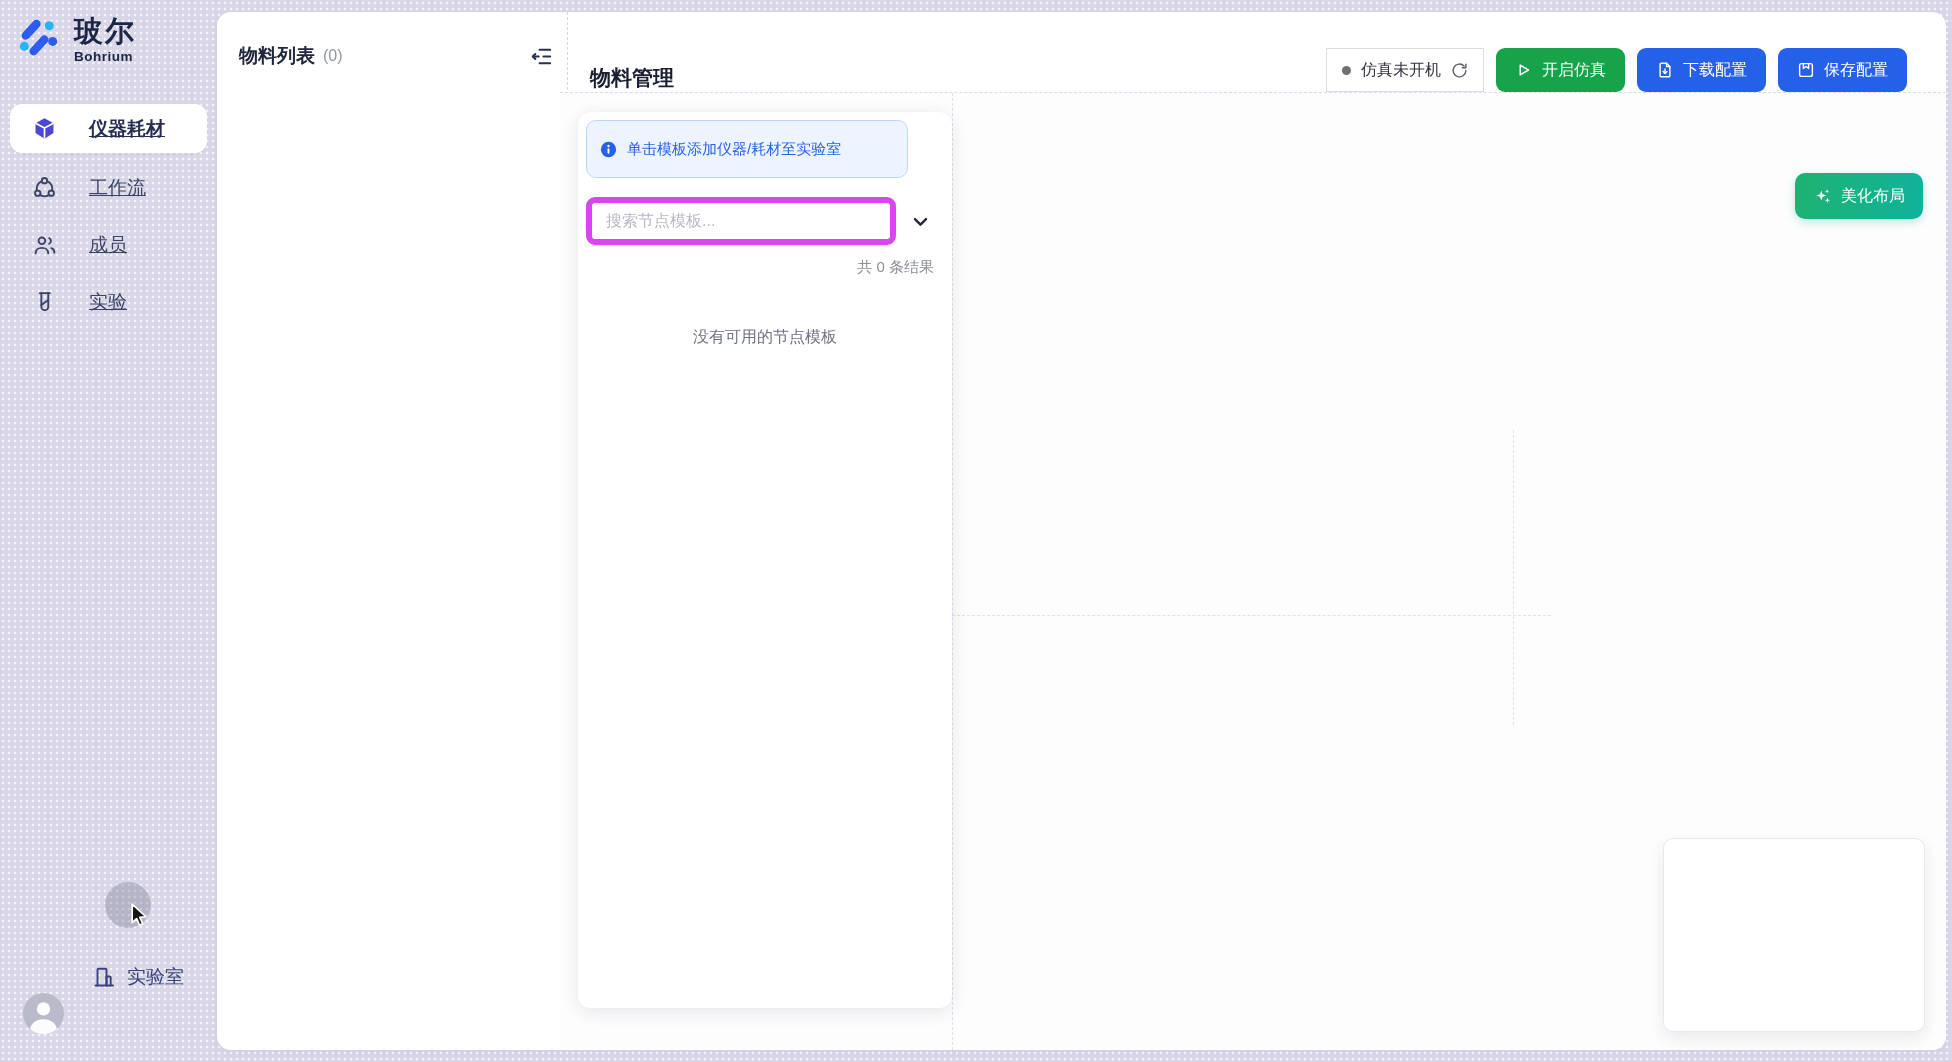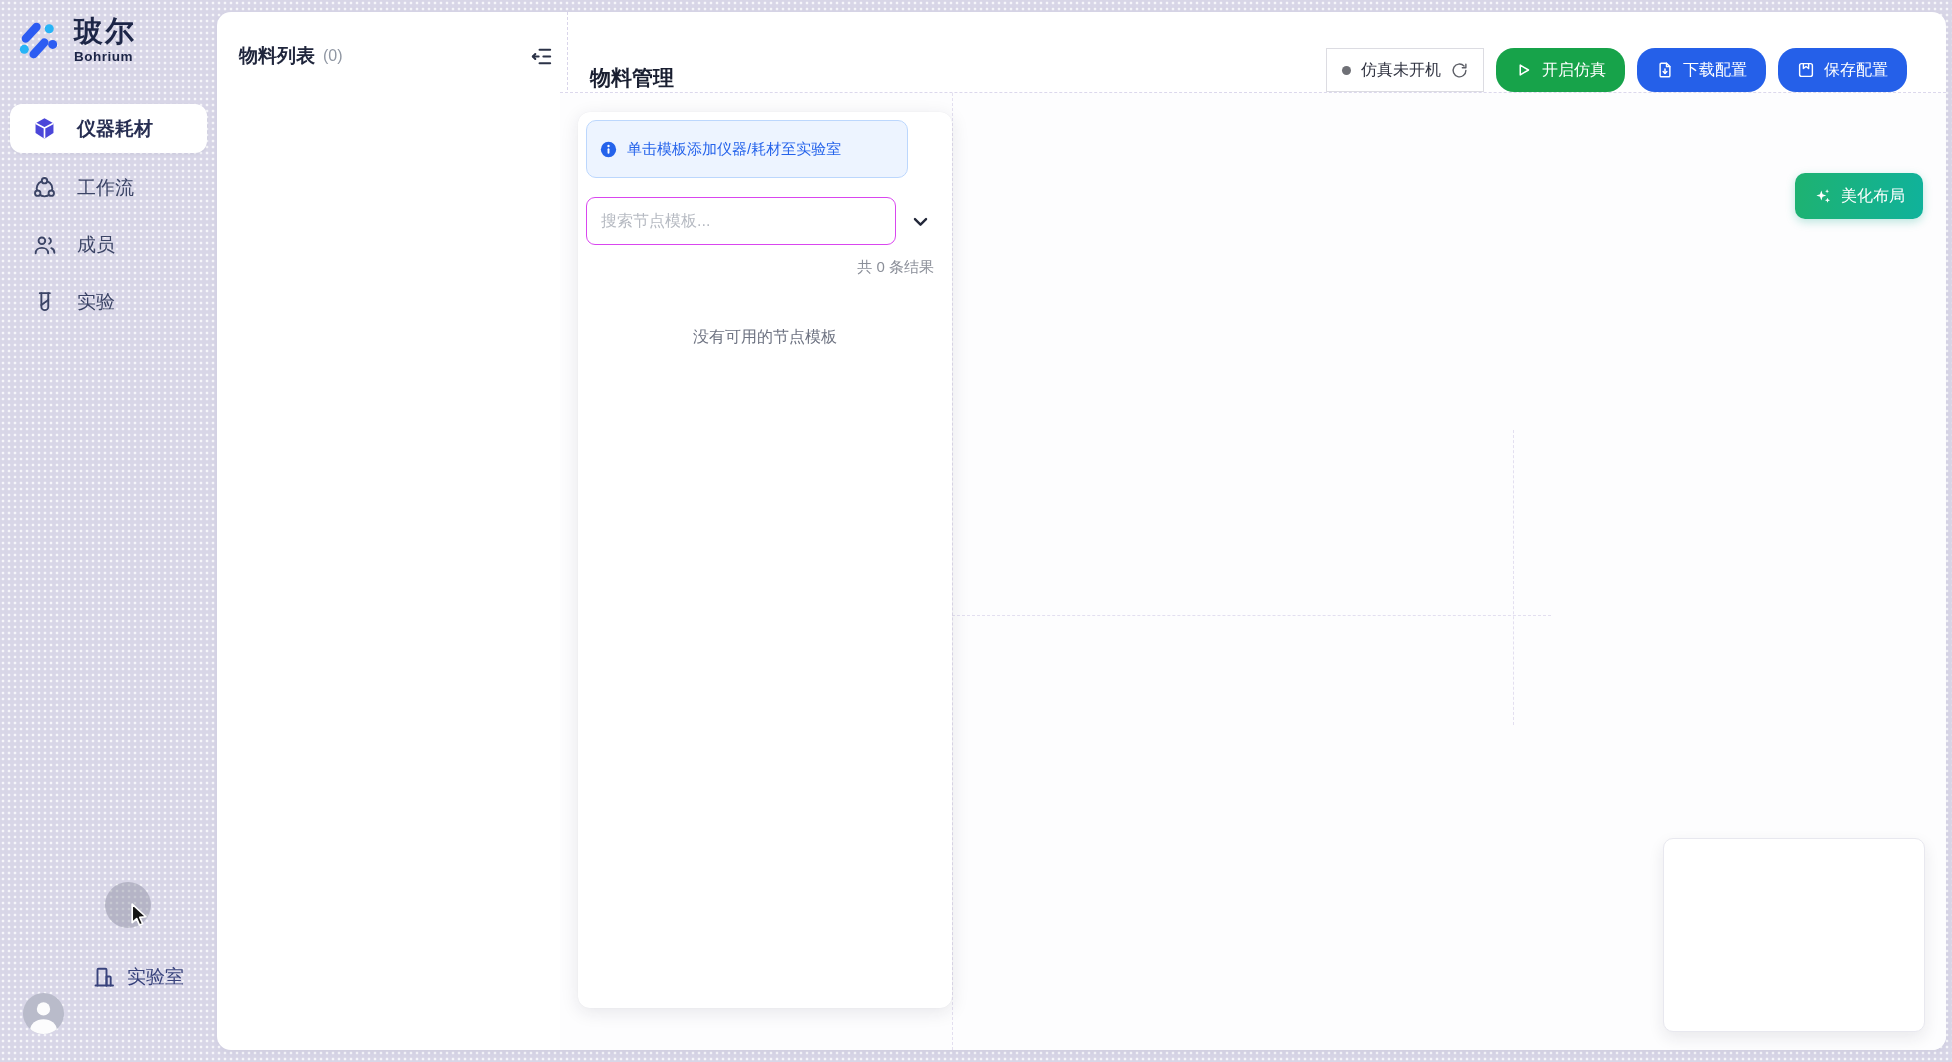--- a/index.html
+++ b/index.html
@@ -8,27 +8,27 @@
     position:relative; width:1952px; height:1062px;
     background-color:#d8d6e7;
     background-image: radial-gradient(circle, rgba(255,255,255,.78) 1.1px, rgba(255,255,255,0) 1.7px);
     background-size:6px 6px;
     font-family:"Liberation Sans", sans-serif;
     color:#20263c;
   }
 
   
   .sidebar { position:absolute; left:0; top:0; width:215px; height:100%; }
-  .logo-row { position:absolute; left:16px; top:16px; display:flex; gap:13px; align-items:flex-end; }
+  .logo-row { position:absolute; left:16px; top:16px; display:flex; gap:13px; align-items:flex-start; }
   .brand-zh { font-size:29px; font-weight:700; color:#1d2647; letter-spacing:2px; line-height:1.1; }
   .brand-en { font-size:13.5px; font-weight:700; color:#1d2647; letter-spacing:.5px; margin-top:1px; }
   .nav-item {
     position:absolute; left:10px; width:197px; height:50px;
-    display:flex; align-items:center; gap:20px; padding-left:22px;
-    font-size:19px; color:#3b4466; cursor:pointer;
+    display:flex; align-items:center; gap:32px; padding-left:22px;
+    font-size:19px; color:#3b4466; cursor:pointer;text-decoration:underline;
   }
   .nav-item.active {
     top:104px; height:49px; background:#fff; border-radius:12px;
     color:#272e52; font-weight:700; box-shadow:0 1px 3px rgba(30,35,70,.08);
   }
   .nav-workflow { top:163px; } .nav-members { top:220px; } .nav-experiment { top:277px; }
   .avatar { position:absolute; left:23px; top:993px; width:41px; height:41px; }
   .workspace { position:absolute; left:92px; top:964px; display:flex; align-items:center; gap:11px;
                font-size:19px; color:#38427c; cursor:pointer; }
   .ripple { position:absolute; left:105px; top:882px; width:46px; height:46px; border-radius:50%;
@@ -51,42 +51,42 @@
   
   .main-header { position:absolute; left:343px; top:0; right:0; height:81px;
                  border-bottom:1.5px dashed #dcd8ec;
                  display:flex; align-items:flex-end; padding:0 39px 0 30px; }
   .page-title { font-size:21px; font-weight:700; color:#191e30; margin-right:auto; }
   .actions { display:flex; align-items:center; gap:12px; }
   .status-pill { height:44px; border:1px solid #dcdce2; border-radius:0; background:#fff;
                  display:flex; align-items:center; gap:10px; padding:0 15px;
                  font-size:16px; color:#303341; cursor:pointer; }
   .status-dot { width:9px; height:9px; border-radius:50%; background:#6f7076; }
-  .btn { height:44px; border:none; border-radius:18px; display:flex; align-items:center; gap:9px;
+  .btn { height:44px; border:none; border-radius:9px; display:flex; align-items:center; gap:9px;
          padding:0 19px; font-size:16px; font-weight:500; color:#fff; cursor:pointer;
          font-family:"Liberation Sans",sans-serif; }
   .btn-green { background:#17a34a; }
   .btn-blue  { background:#2560e9; }
 
   
   .canvas { position:absolute; left:343px; top:81px; right:0; bottom:0; background:#fdfdfe; }
   .guide { position:absolute; }
   .guide-v1 { left:392px; top:0; bottom:0; width:0; border-left:1.5px dashed #e3dff0; }
   .guide-v2 { left:953px; top:337px; height:295px; width:0; border-left:1.5px dashed #e3dff0; }
   .guide-h  { left:392px; top:522px; width:599px; height:0; border-top:1.5px dashed #e3dff0; }
 
   
   .palette { position:absolute; left:18px; top:19px; width:374px; height:896px; background:#fff;
              border-radius:12px; padding:8px;
              box-shadow:0 4px 18px rgba(25,30,60,.10), 0 0 1px rgba(25,30,60,.08); }
   .banner { width:322px; height:58px; background:#edf4ff; border:1px solid #bcd7fd; border-radius:10px;
             display:flex; align-items:center; gap:10px; padding:0 13px;
             color:#2563eb; font-size:15px; }
   .search-row { display:flex; align-items:center; margin-top:19px; }
-  .search-input { width:310px; height:48px; border:1px solid #d946ef; border-radius:9px;
+  .search-input { width:310px; height:48px; border:6px solid #d946ef; border-radius:9px;
                   padding:0 14px; font-size:16px; color:#333; outline:none; background:#fff;
                   font-family:"Liberation Sans",sans-serif; }
   .search-input::placeholder { color:#b6bac2; }
   .chevron-btn { margin-left:15px; cursor:pointer; display:flex; }
   .result-count { text-align:right; color:#8b8f99; font-size:15px; margin-top:13px; padding-right:10px; }
   .empty-text { text-align:center; color:#6e7382; font-size:16px; margin-top:50px; }
 
   
   .beautify-btn { position:absolute; top:36px; right:23px; height:46px; padding:0 18px;
                   border:none; border-radius:10px; color:#fff; font-size:16px; font-weight:500;

